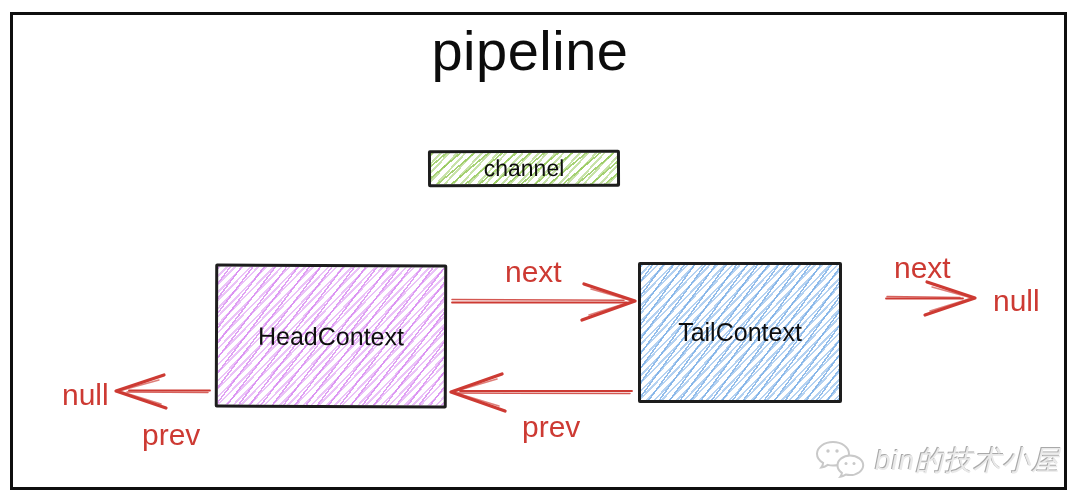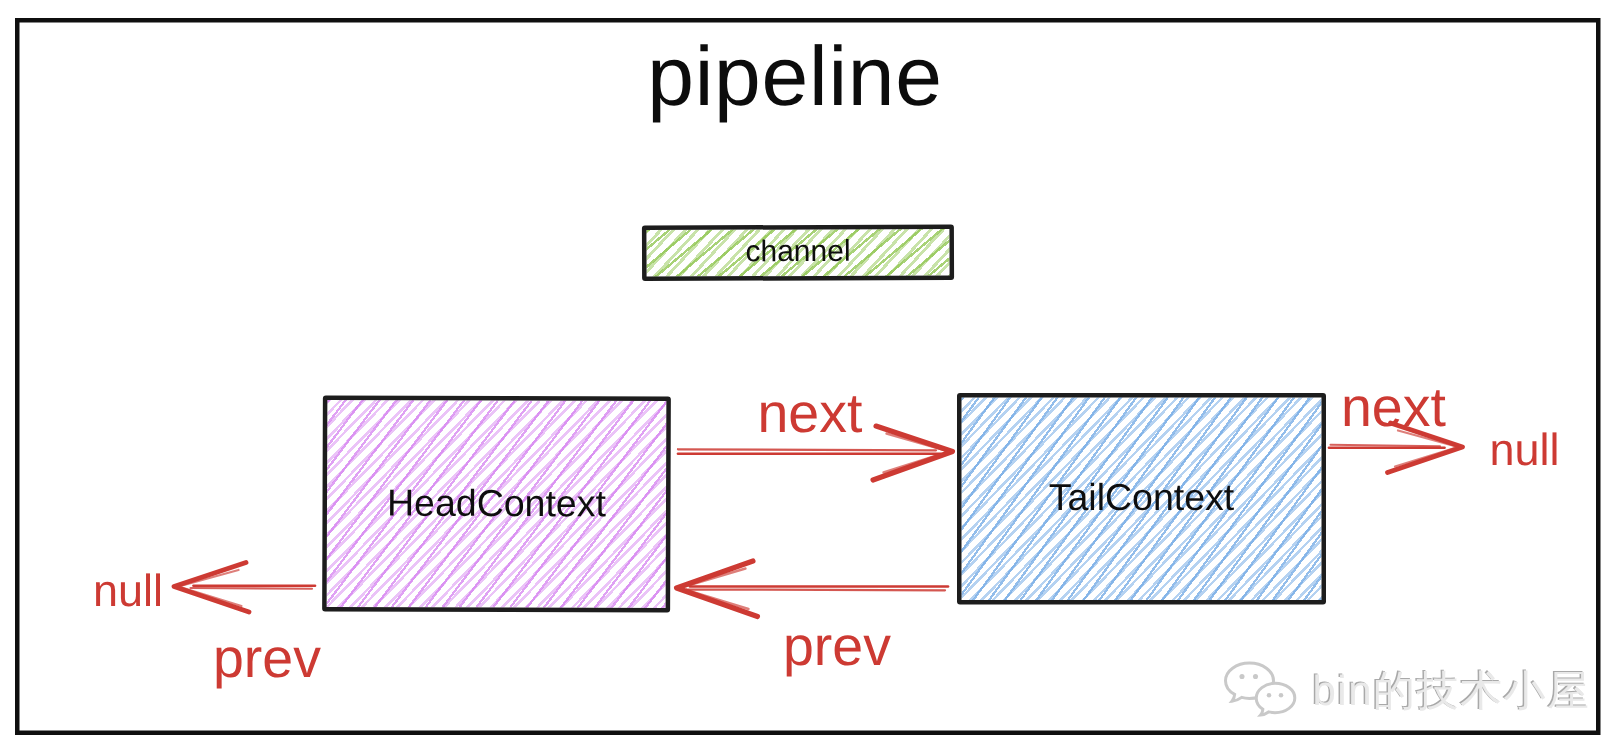--- a/index.html
+++ b/index.html
@@ -13,57 +13,57 @@
   }
   .title{
     position:absolute;left:0;top:18px;width:1060px;text-align:center;
     font-size:56px;color:#0c0c0c;letter-spacing:0.5px;
   }
   .box{
     position:absolute;display:flex;align-items:center;justify-content:center;
     border:3px solid #1d1d1d;border-radius:2px;box-sizing:border-box;color:#0e0e0e;
   }
   .channel-box{
-    left:428px;top:150px;width:208px;height:37px;font-size:20px;
+    left:428px;top:150px;width:192px;height:37px;font-size:23px;
     background:
       repeating-linear-gradient(133deg, rgba(146,199,84,0.50) 0 2px, transparent 2px 6px),
       repeating-linear-gradient(140deg, rgba(146,199,84,0.80) 0 1.6px, transparent 1.6px 9px),
       #fff;
     transform:rotate(-0.2deg);
     text-align:right;
   }
   .head-box{
     left:215px;top:264px;width:232px;height:144px;font-size:25px;
     background:
       repeating-linear-gradient(134deg, rgba(213,130,240,0.48) 0 1.8px, transparent 1.8px 5.6px),
       repeating-linear-gradient(127deg, rgba(213,130,240,0.75) 0 1.5px, transparent 1.5px 9px),
       #fff;
     transform:rotate(0.2deg);
     justify-content:center;
   }
   .tail-box{
-    left:638px;top:262px;width:246px;height:141px;font-size:25px;
+    left:638px;top:262px;width:204px;height:141px;font-size:25px;
     background:
       repeating-linear-gradient(134deg, rgba(120,173,230,0.55) 0 1.7px, transparent 1.7px 5.4px),
       repeating-linear-gradient(126deg, rgba(120,173,230,0.80) 0 1.5px, transparent 1.5px 8.5px),
       #fff;
   }
   .arrows{position:absolute;left:0;top:0;pointer-events:none;}
   .arrows path{stroke:var(--arrow-red,#cd3a33);fill:none;stroke-linecap:round;stroke-linejoin:round;}
   .edge-label{
-    position:absolute;color:var(--arrow-red,#cd3a33);font-size:37px;line-height:1;
+    position:absolute;color:var(--arrow-red,#cd3a33);font-size:30px;line-height:1;
   }
   .lbl-next-mid{left:505px;top:257px;}
   .lbl-prev-mid{left:522px;top:412px;}
   .lbl-next-right{left:894px;top:253px;}
   .lbl-null-right{left:993px;top:286px;font-size:30px;}
   .lbl-null-left{left:62px;top:380px;font-size:30px;}
   .lbl-prev-left{left:142px;top:420px;}
   .watermark{
-    position:absolute;left:814px;top:438px;display:flex;align-items:center;gap:7px;
+    position:absolute;left:814px;top:438px;display:flex;align-items:center;gap:7px;font-style:italic;
   }
   .watermark-text{
     font-size:28px;color:#e9e9e9;letter-spacing:1px;
     text-shadow:-1px -1px 0 #a9a9a9, 1px 1px 0 #ffffff;
   }
 </style>
 </head>
 <body>
 
 <div class="canvas">

